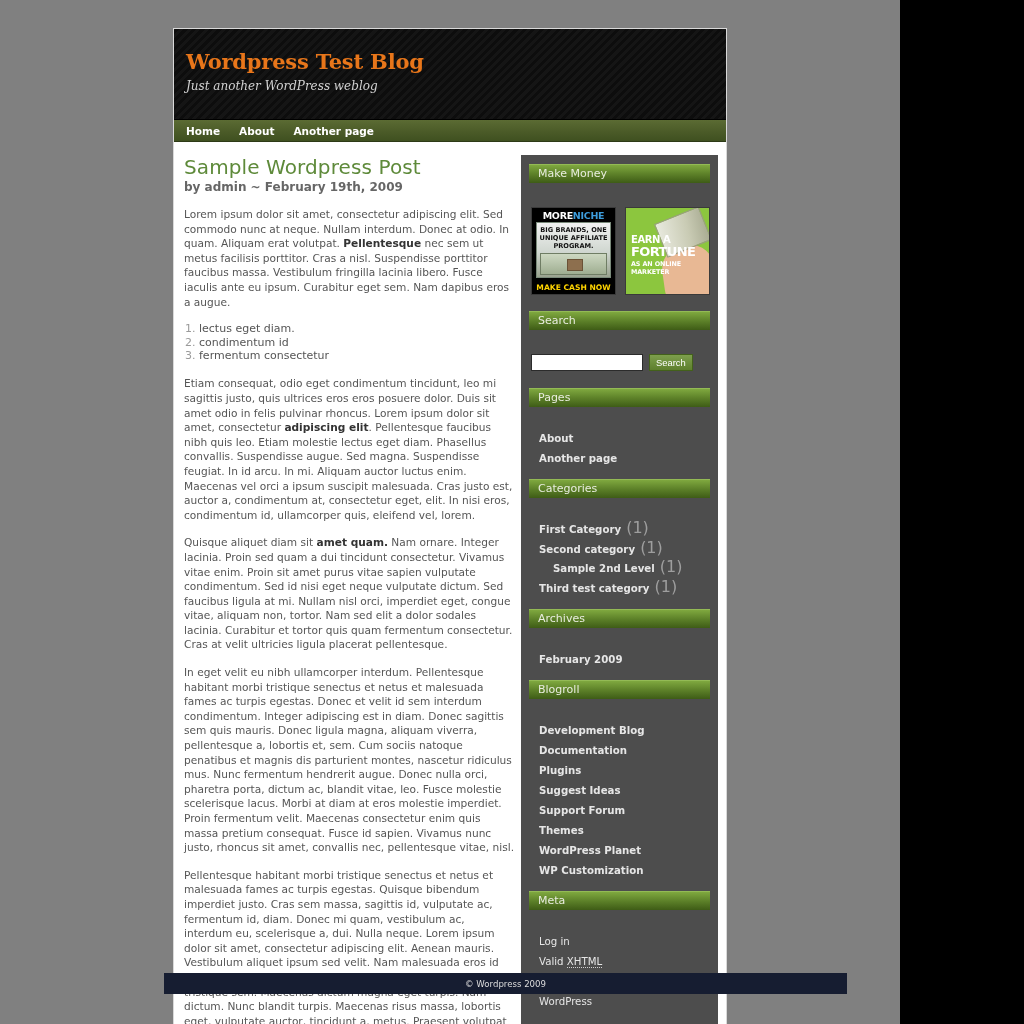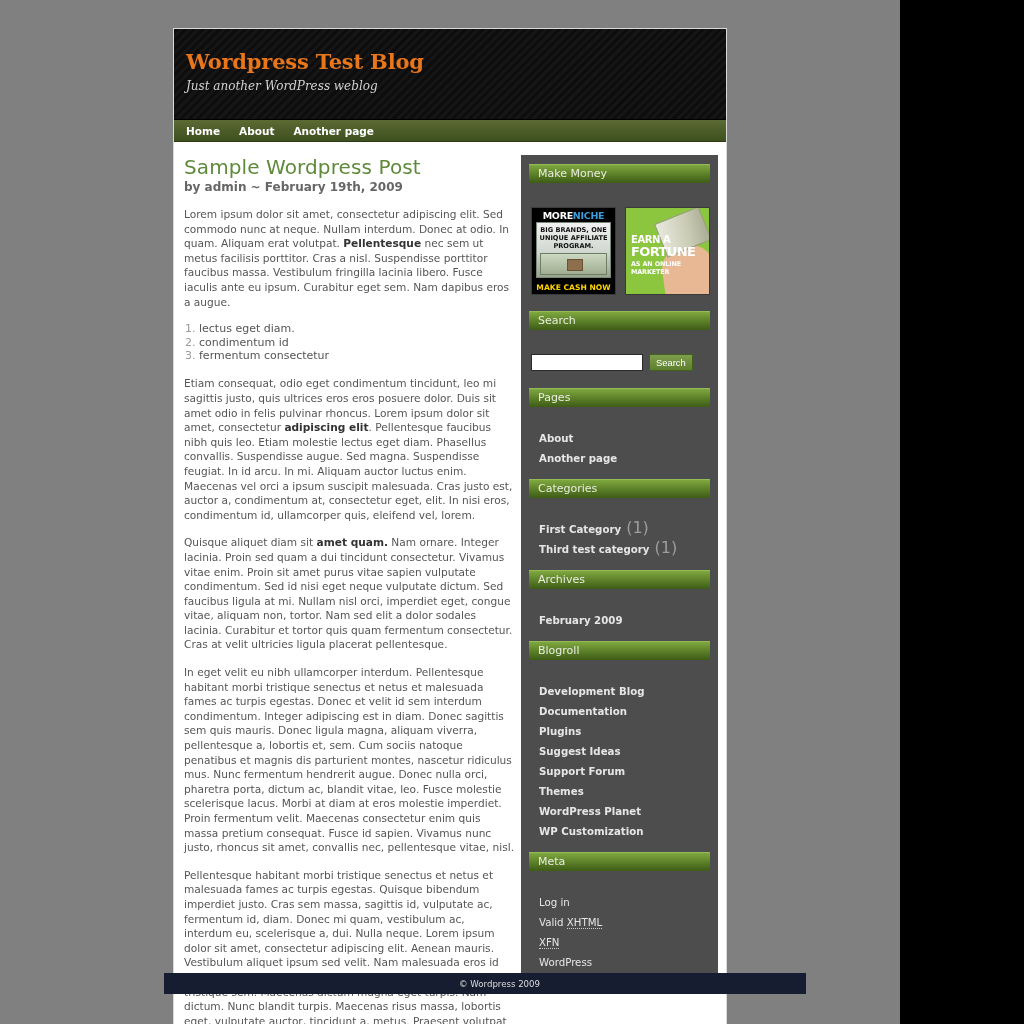--- a/index.html
+++ b/index.html
@@ -162,23 +162,23 @@
   .searchbox input[type=text]{
     width:104px;height:13px;border:1px solid #2b2b2b;background:#fff;
     font-size:10px;padding:1px 3px;box-sizing:content-box;
   }
   .searchbox .sbtn{
     background:linear-gradient(#7d9f4d,#5e7f2d);
     border:1px solid #43611b;color:#fff;font-size:9.4px;
     padding:2px 6px;cursor:pointer;
   }
   #footer{
-    position:absolute;left:164px;top:973px;width:613px;height:21px;
+    position:absolute;left:164px;top:973px;width:683px;height:21px;
     background:#161d31;color:#dcdcdc;font-size:8.6px;
-    display:flex;align-items:center;justify-content:center;padding-left:29px;
+    display:flex;align-items:center;justify-content:center;
   }
 </style>
 </head>
 <body>
 
 <div id="right-band"></div>
 
 <div id="page">
 
   <div id="header">
@@ -270,20 +270,30 @@
 
       <div class="widget">
         <div class="widget-title">Categories</div>
         <div class="widget-body">
           <ul>
             <li>
               <a href="#">First Category</a>
               <span class="count">(1)</span>
             </li>
             <li>
+              <a href="#">Second category</a>
+              <span class="count">(1)</span>
+              <ul class="sublist">
+                <li>
+                  <a href="#">Sample 2nd Level</a>
+                  <span class="count">(1)</span>
+                </li>
+              </ul>
+            </li>
+            <li>
               <a href="#">Third test category</a>
               <span class="count">(1)</span>
             </li>
           </ul>
         </div>
       </div>
 
       <div class="widget">
         <div class="widget-title">Archives</div>
         <div class="widget-body">

